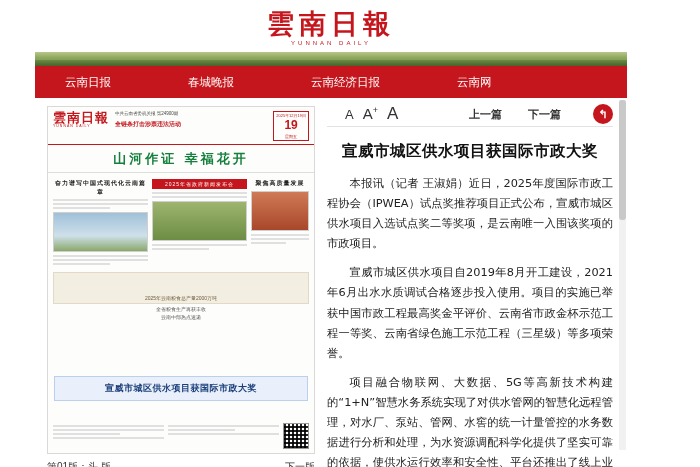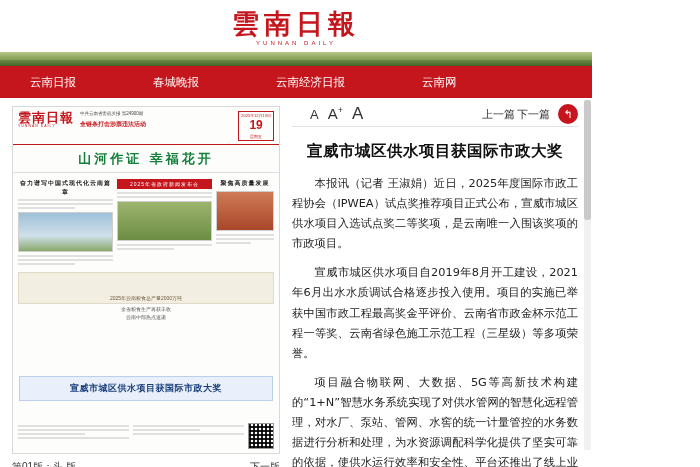--- a/index.html
+++ b/index.html
@@ -11,20 +11,21 @@
     height: 467px;
     background: #ffffff;
     font-family: "Liberation Sans", sans-serif;
     overflow: hidden;
   }
   .page {
     position: relative;
     width: 592px;
     height: 467px;
     background: #ffffff;
+    padding-left: 35px;
   }
   
   .masthead {
     height: 52px;
     display: flex;
     align-items: center;
     justify-content: center;
     background: #ffffff;
   }
   .logo-wrap {
@@ -310,23 +311,24 @@
   }
   .fs-a { cursor: pointer; }
   .fs-small { font-size: 13px; }
   .fs-mid { font-size: 15px; }
   .fs-big { font-size: 17px; }
   .sup { font-size: 9px; vertical-align: super; }
   .art-nav {
     margin-left: auto;
     display: flex;
     align-items: center;
-    gap: 2px;
+    gap: 26px;
     font-size: 11px;
     color: #333;
+    font-weight: bold;
   }
   .art-nav span { cursor: pointer; }
   .round-btn {
     width: 20px; height: 20px;
     border-radius: 50%;
     background: #c4161c;
     color: #fff;
     font-size: 11px;
     display: flex;
     align-items: center;

